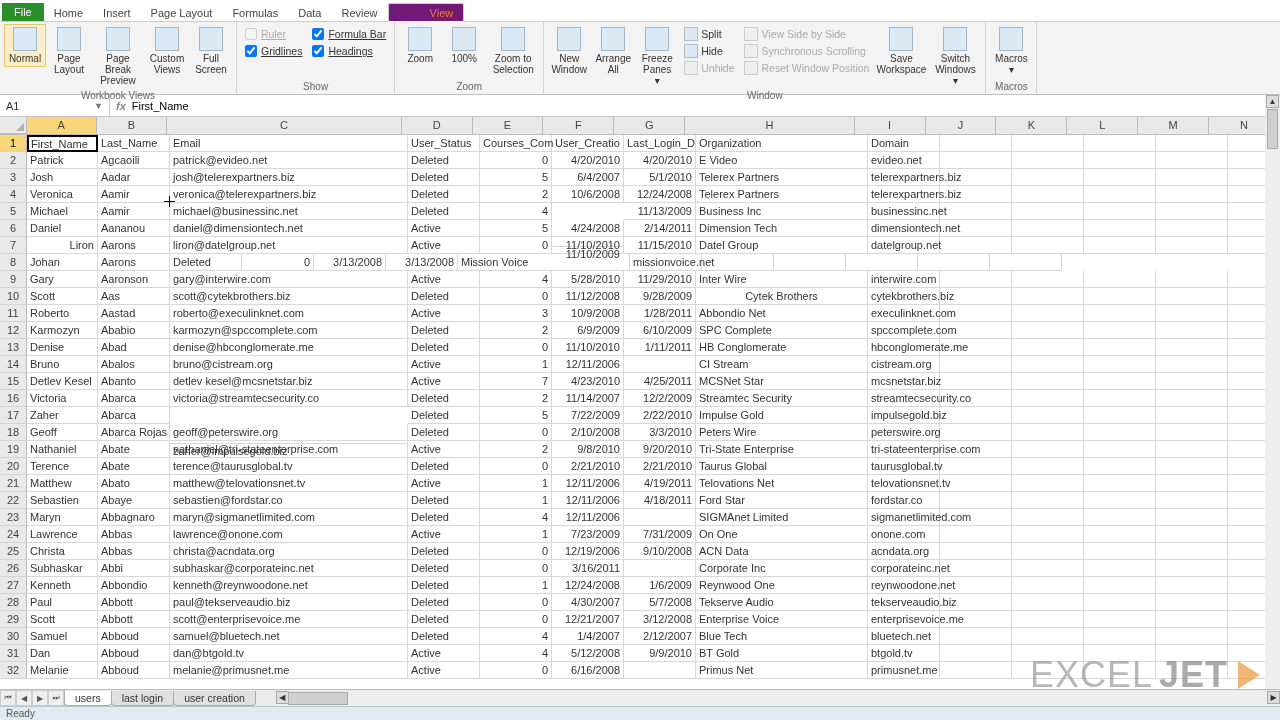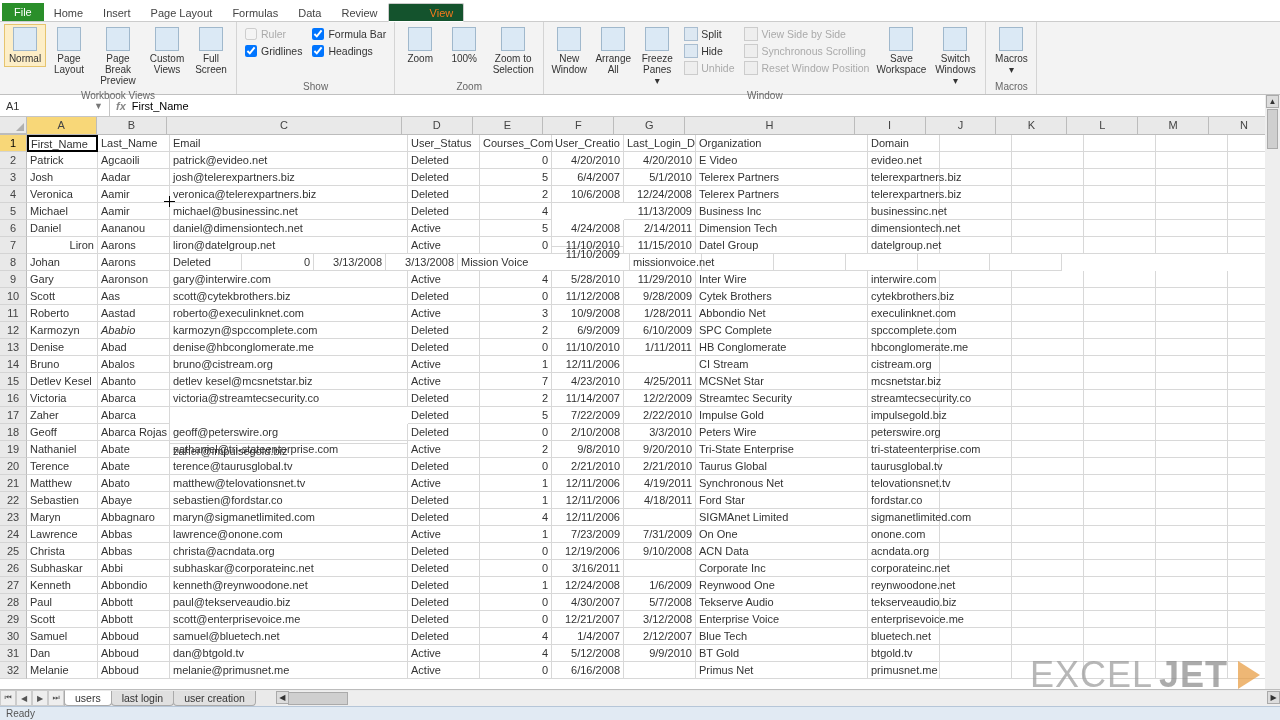--- a/index.html
+++ b/index.html
@@ -2,33 +2,33 @@
 <html><head>
 <meta charset="utf-8">
 <style>
   * { box-sizing: border-box; margin: 0; padding: 0; font-family: "Segoe UI", Tahoma, sans-serif; }
   body { background: #fff; font-size: 11px; color: #333; width: 1280px; height: 720px; overflow: hidden; position: relative; }
 
   
   .tabs { display: flex; align-items: flex-end; background: #fff; border-bottom: 1px solid #ccc; height: 22px; padding-left: 2px; }
   .tab { padding: 3px 10px 2px; font-size: 11px; color: #444; cursor: pointer; }
   .tab.file { background: #2a8f2a; color: #fff; border-radius: 0; padding: 3px 12px; font-weight: normal; }
-  .tab.active { background: #14532d; border: 1px solid #ccc; border-bottom: 1px solid #fff; border-radius: 2px 2px 0 0; color: #f87a1c; margin-bottom: -1px; padding-left: 41px; }
+  .tab.active { background: #701a75; border: 1px solid #ccc; border-bottom: 1px solid #fff; border-radius: 2px 2px 0 0; color: #f87a1c; margin-bottom: -1px; padding-left: 41px; }
 
   
   .ribbon { display: flex; background: #f3f3f3; border-bottom: 1px solid #c0c0c0; height: 73px; }
   .group { border-right: 1px solid #d4d4d4; display: flex; flex-direction: column; padding: 2px 4px 0; }
   .group-controls { display: flex; align-items: flex-start; flex: 1; gap: 2px; }
   .group-label { text-align: center; font-size: 10px; color: #666; padding: 1px 0 2px; }
   .big-btn { display: flex; flex-direction: column; align-items: center; justify-content: flex-start; width: 42px; padding: 2px 3px; cursor: pointer; font-size: 10px; text-align: center; line-height: 11px; border: 1px solid transparent; }
   .big-btn.active { background: #fdeec7; border: 1px solid #e6c46e; }
   .big-btn .icon { width: 24px; height: 24px; margin-bottom: 2px; background: #dbe9f5; border: 1px solid #a0b8cc; }
   .big-btn.wide { width: 52px; }
   .small-col { display: flex; flex-direction: column; gap: 1px; padding: 2px 4px; }
-  .chk { display: flex; align-items: center; gap: 4px; font-size: 10.5px; color: #333; cursor: pointer; height: 16px; }
+  .chk { display: flex; align-items: center; gap: 4px; font-size: 10.5px; color: #333; cursor: pointer; height: 16px; text-decoration: underline; }
   .chk input { width: 12px; height: 12px; }
   .chk.disabled { color: #aaa; }
   .small-row { display: flex; align-items: center; gap: 3px; font-size: 10.5px; color: #333; cursor: pointer; height: 16px; }
   .small-row.disabled { color: #aaa; }
   .mini-icon { width: 14px; height: 14px; background: #dde8f2; border: 1px solid #a9bdd0; flex-shrink: 0; }
   .mini-icon.disabled { background: #eee; border-color: #ccc; }
 
   
   .formula-bar { display: flex; align-items: center; height: 22px; border-bottom: 1px solid #c5c5c5; background: #fff; }
   .name-box { width: 110px; border-right: 1px solid #c5c5c5; height: 100%; display: flex; align-items: center; padding: 0 6px; font-size: 11px; justify-content: space-between; }
@@ -409,21 +409,21 @@
       </div>
       <div class="row">
         <div class="row-h">10</div>
         <div class="cell" style="width: 71px;"><span>Scott</span></div>
         <div class="cell" style="width: 72px;"><span>Aas</span></div>
         <div class="cell" style="width: 238px;"><span>scott@cytekbrothers.biz</span></div>
         <div class="cell" style="width: 72px;"><span>Deleted</span></div>
         <div class="cell right" style="width: 72px;"><span>0</span></div>
         <div class="cell right" style="width: 72px;"><span>11/12/2008</span></div>
         <div class="cell right" style="width: 72px;"><span>9/28/2009</span></div>
-        <div class="cell" style="width: 172px;"><span>Cytek Brothers</span></div>
+        <div class="cell" style="width: 172px; text-align: center;"><span>Cytek Brothers</span></div>
         <div class="cell" style="width: 72px;"><span>cytekbrothers.biz</span></div>
         <div class="cell" style="width: 72px;"><span></span></div>
         <div class="cell" style="width: 72px;"><span></span></div>
         <div class="cell" style="width: 72px;"><span></span></div>
         <div class="cell" style="width: 72px;"><span></span></div>
         <div class="cell" style="width: 72px;"><span></span></div>
       </div>
       <div class="row">
         <div class="row-h">11</div>
         <div class="cell" style="width: 71px;"><span>Roberto</span></div>
@@ -437,21 +437,21 @@
         <div class="cell" style="width: 72px;"><span>execulinknet.com</span></div>
         <div class="cell" style="width: 72px;"><span></span></div>
         <div class="cell" style="width: 72px;"><span></span></div>
         <div class="cell" style="width: 72px;"><span></span></div>
         <div class="cell" style="width: 72px;"><span></span></div>
         <div class="cell" style="width: 72px;"><span></span></div>
       </div>
       <div class="row">
         <div class="row-h">12</div>
         <div class="cell" style="width: 71px;"><span>Karmozyn</span></div>
-        <div class="cell" style="width: 72px; font-style: italic;"><span>Ababio</span></div>
+        <div class="cell" style="width: 72px;"><span>Ababio</span></div>
         <div class="cell" style="width: 238px;"><span>karmozyn@spccomplete.com</span></div>
         <div class="cell" style="width: 72px;"><span>Deleted</span></div>
         <div class="cell right" style="width: 72px;"><span>2</span></div>
         <div class="cell right" style="width: 72px;"><span>6/9/2009</span></div>
         <div class="cell right" style="width: 72px;"><span>6/10/2009</span></div>
         <div class="cell" style="width: 172px;"><span>SPC Complete</span></div>
         <div class="cell" style="width: 72px;"><span>spccomplete.com</span></div>
         <div class="cell" style="width: 72px;"><span></span></div>
         <div class="cell" style="width: 72px;"><span></span></div>
         <div class="cell" style="width: 72px;"><span></span></div>
@@ -596,21 +596,21 @@
       </div>
       <div class="row">
         <div class="row-h">21</div>
         <div class="cell" style="width: 71px;"><span>Matthew</span></div>
         <div class="cell" style="width: 72px;"><span>Abato</span></div>
         <div class="cell" style="width: 238px;"><span>matthew@telovationsnet.tv</span></div>
         <div class="cell" style="width: 72px;"><span>Active</span></div>
         <div class="cell right" style="width: 72px;"><span>1</span></div>
         <div class="cell right" style="width: 72px;"><span>12/11/2006</span></div>
         <div class="cell right" style="width: 72px;"><span>4/19/2011</span></div>
-        <div class="cell" style="width: 172px;"><span>Synchronous Net</span></div>
+        <div class="cell" style="width: 172px;"><span>Telovations Net</span></div>
         <div class="cell" style="width: 72px;"><span>telovationsnet.tv</span></div>
         <div class="cell" style="width: 72px;"><span></span></div>
         <div class="cell" style="width: 72px;"><span></span></div>
         <div class="cell" style="width: 72px;"><span></span></div>
         <div class="cell" style="width: 72px;"><span></span></div>
         <div class="cell" style="width: 72px;"><span></span></div>
       </div>
       <div class="row">
         <div class="row-h">22</div>
         <div class="cell" style="width: 71px;"><span>Sebastien</span></div>

